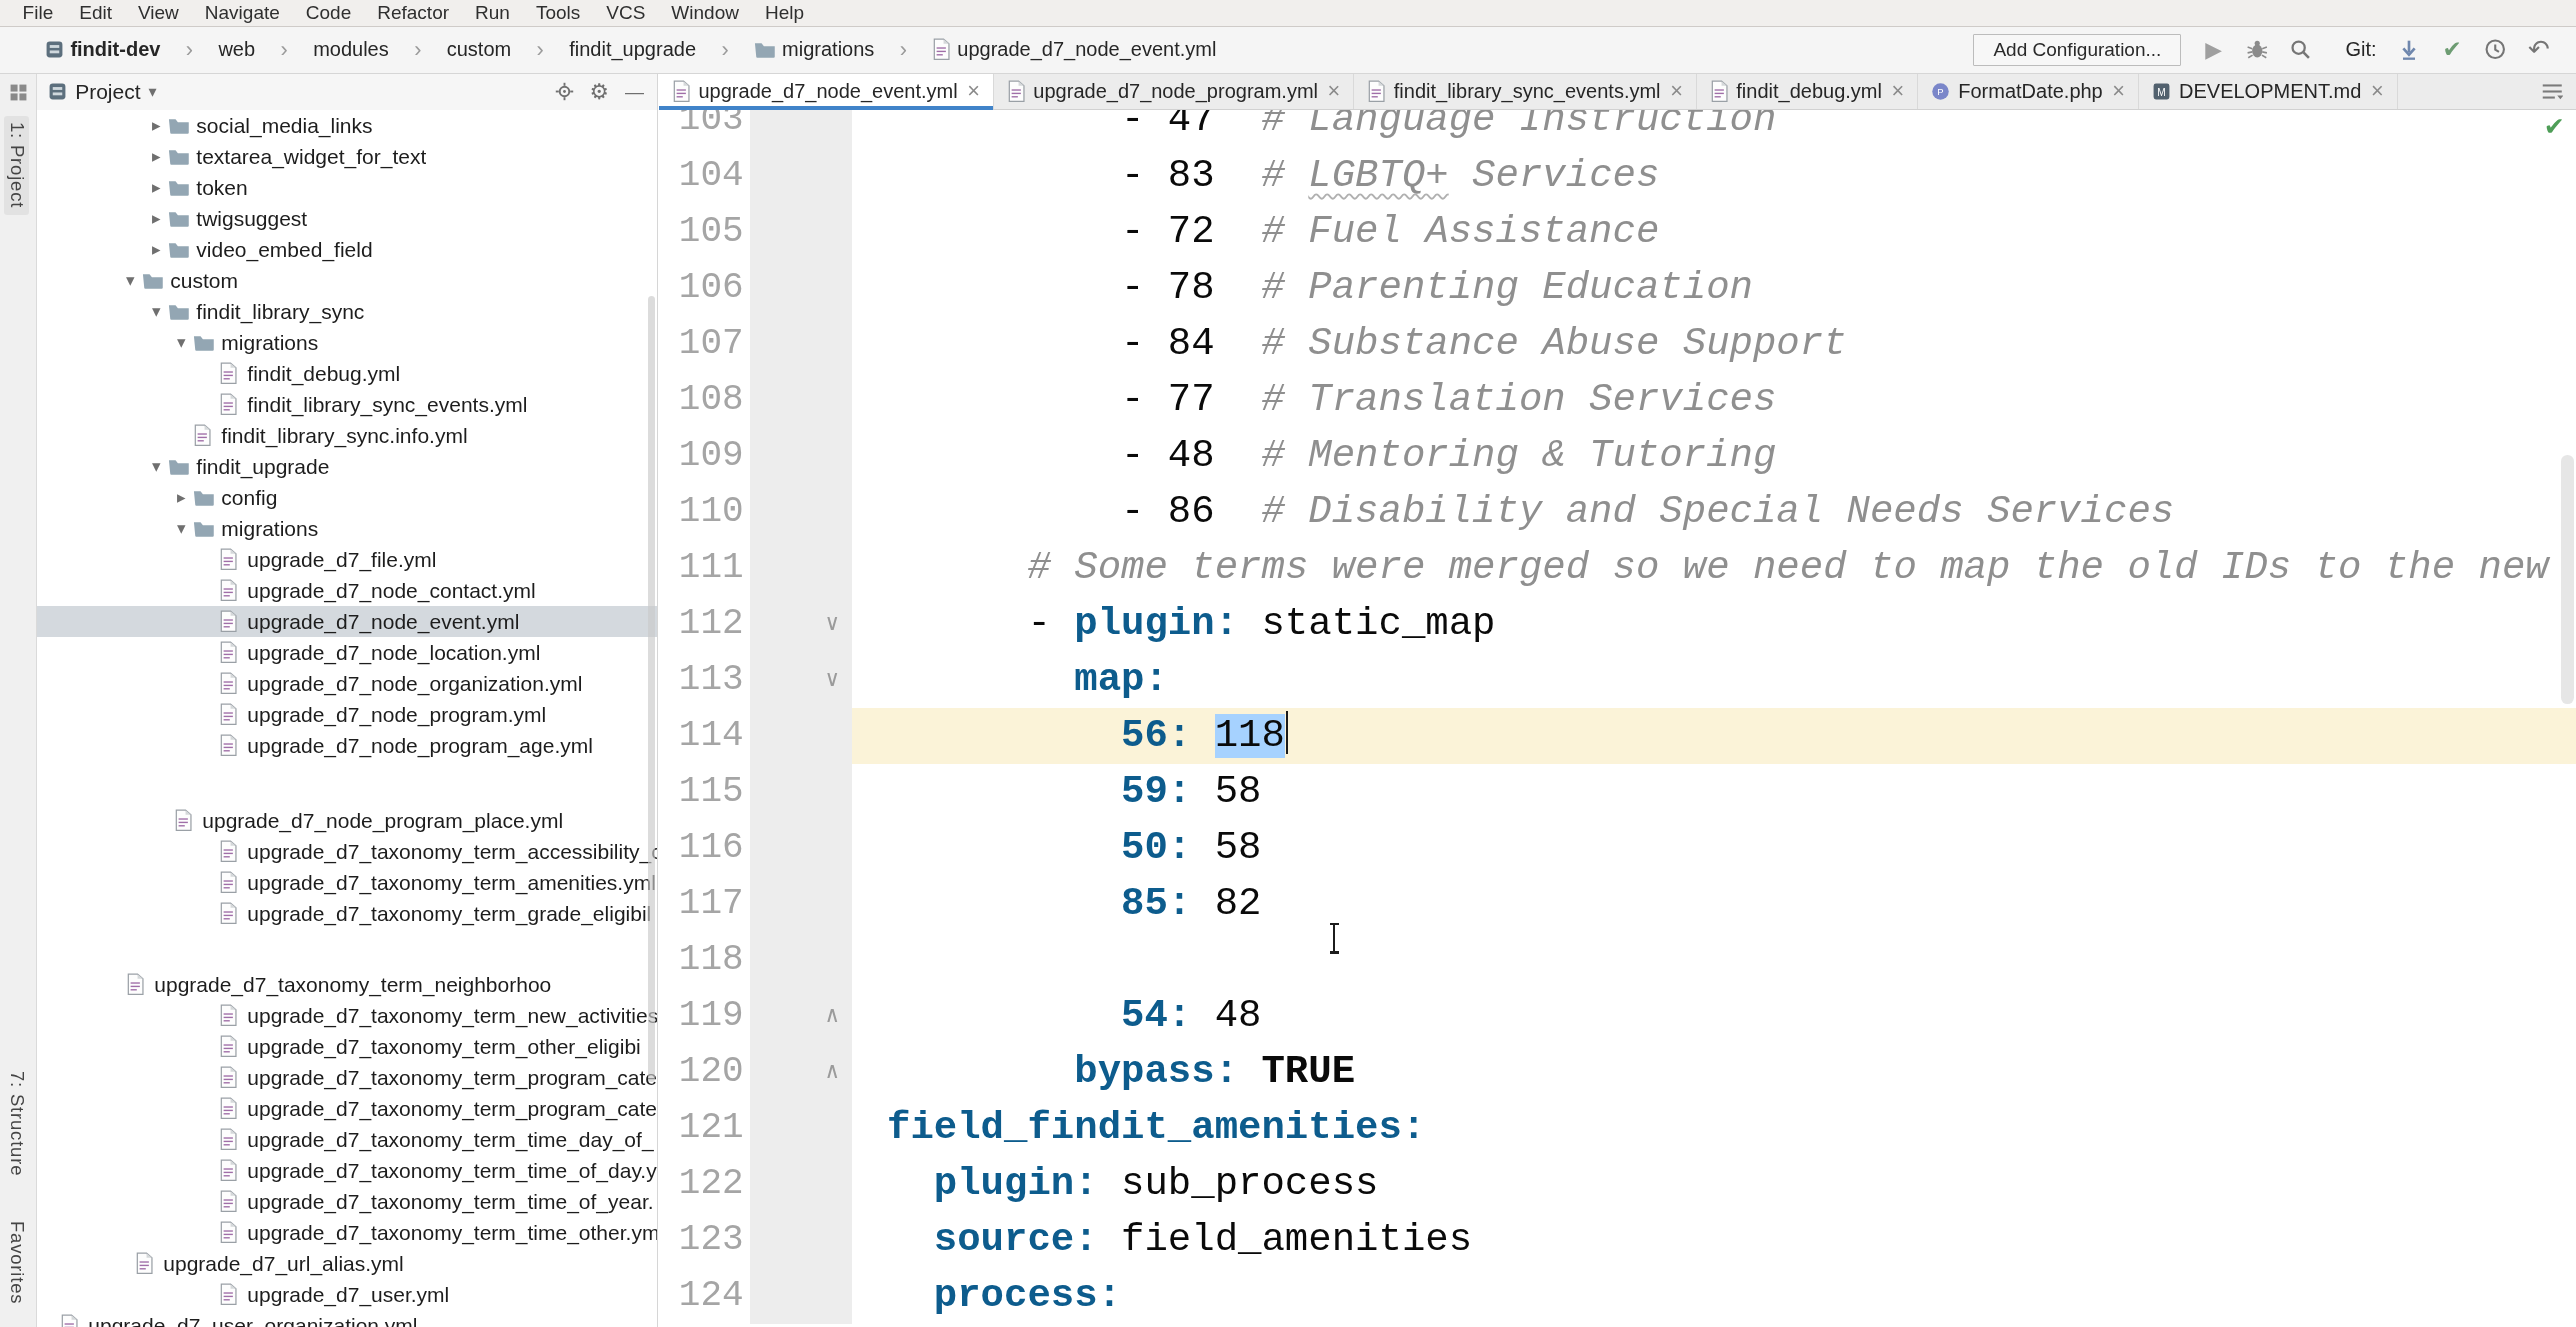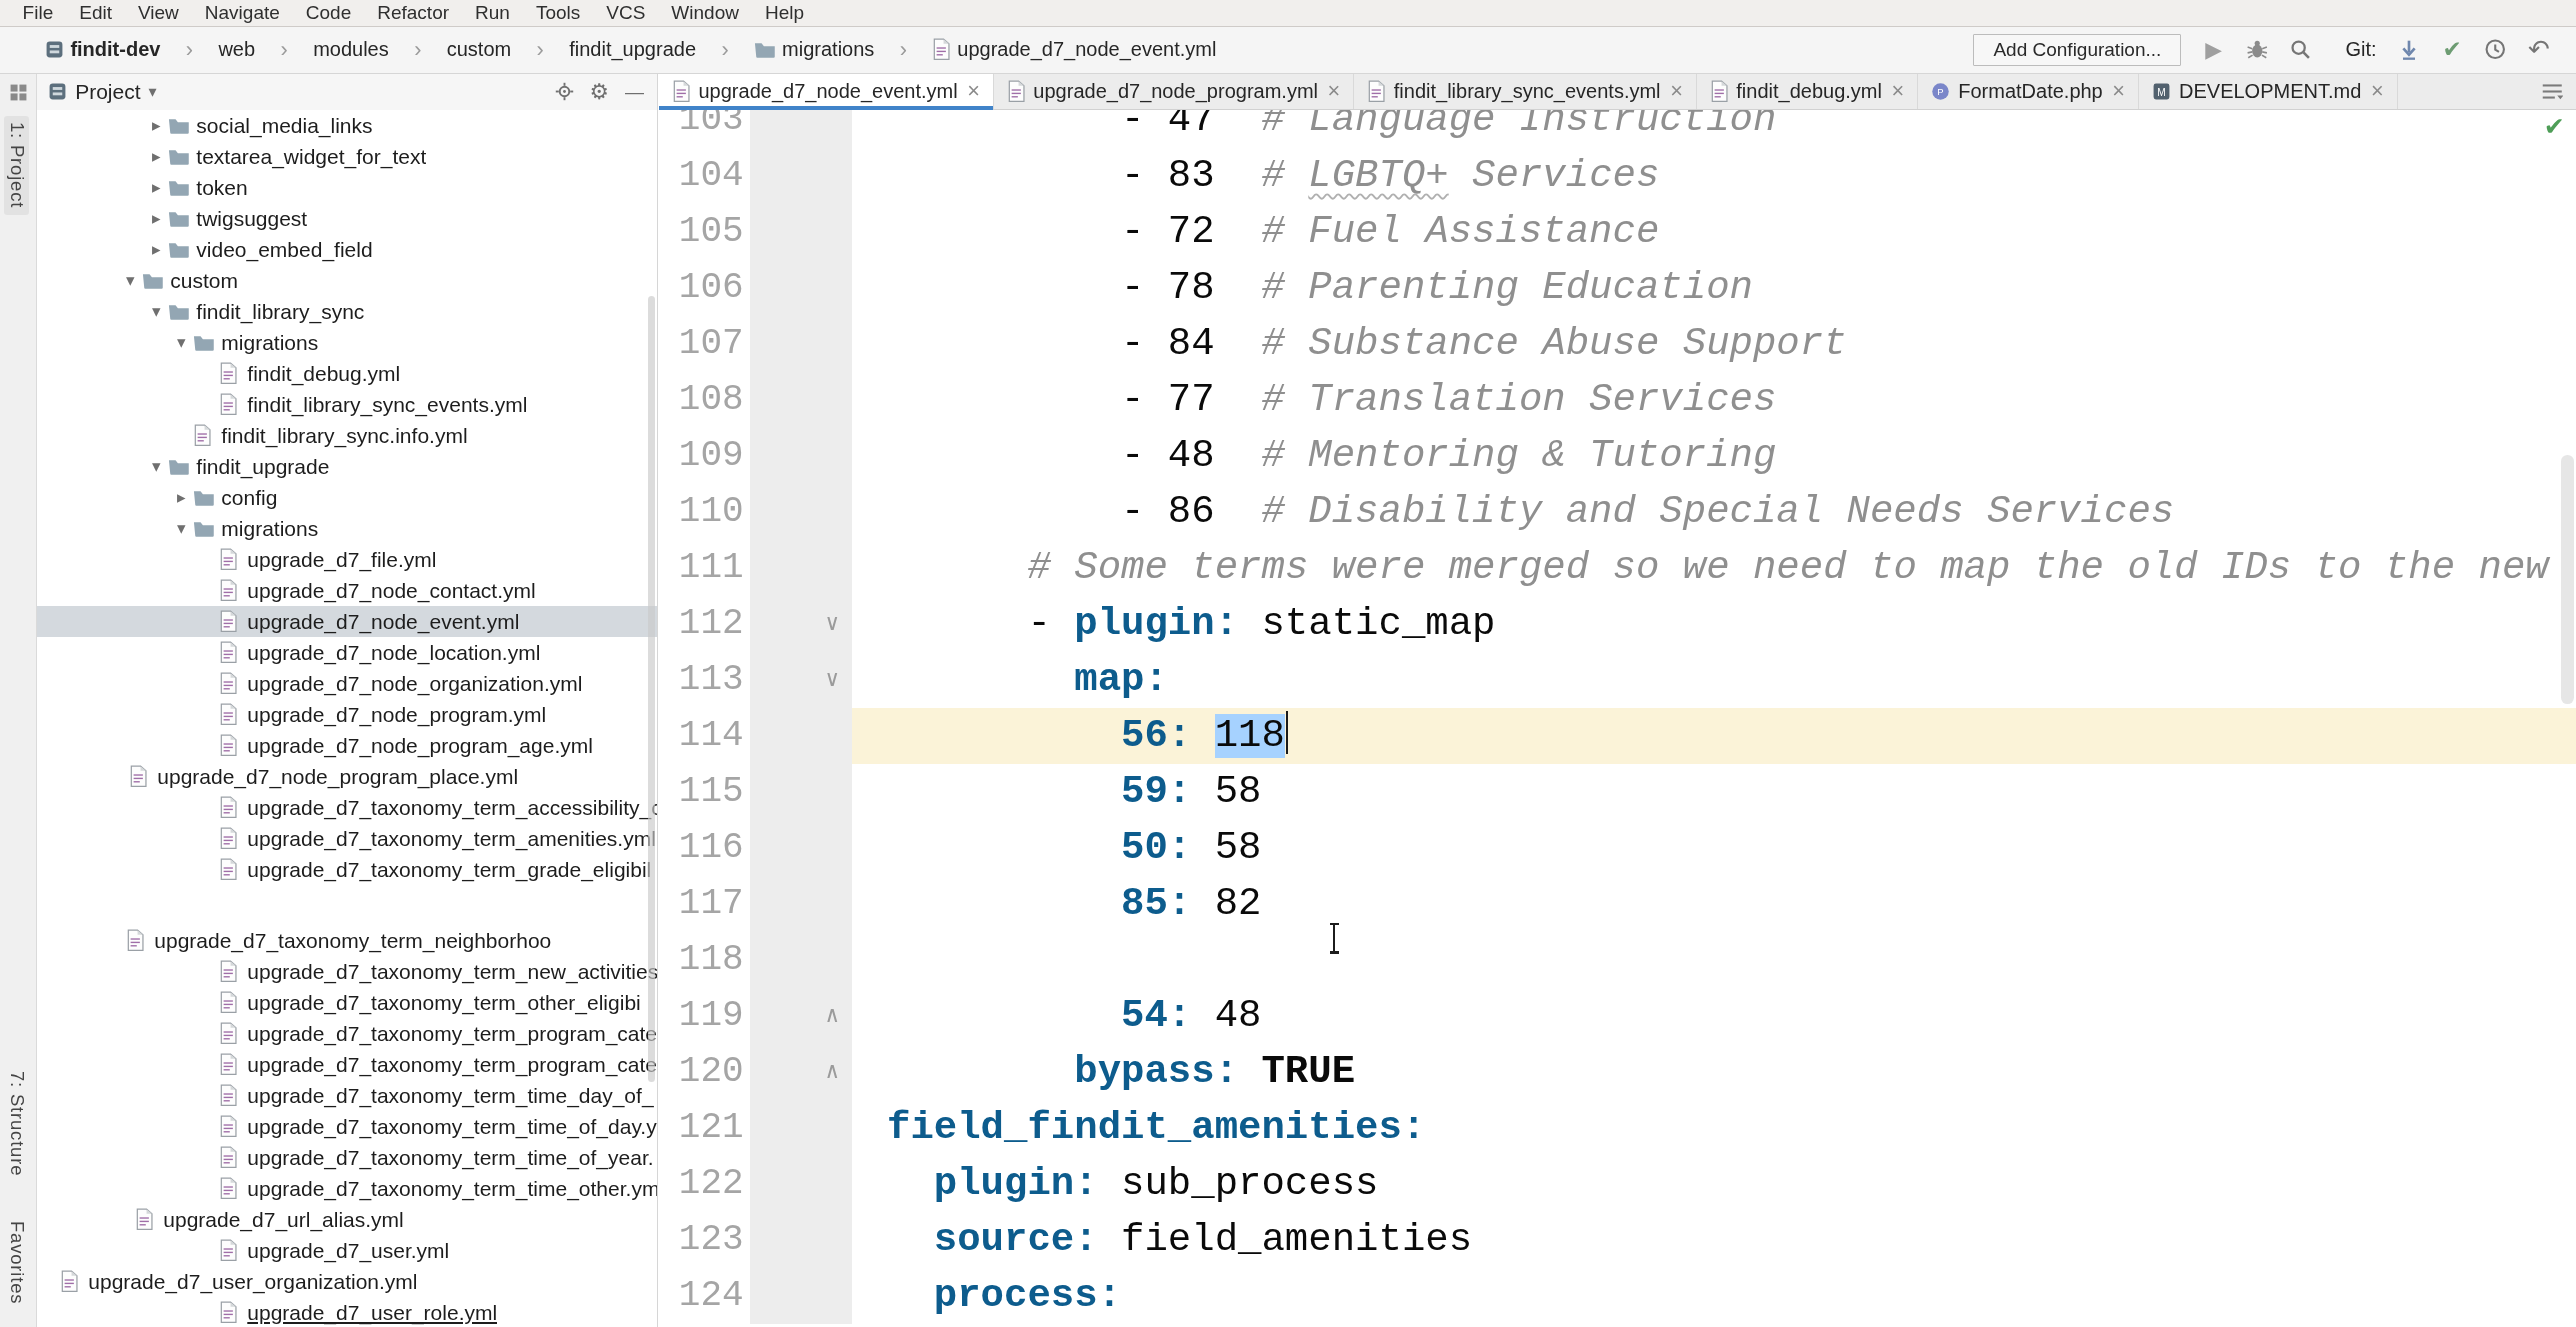--- a/index.html
+++ b/index.html
@@ -499,21 +499,21 @@
             <path d="M7.5 0.5 L11 3.5 h-3.5 z" fill="#d5d8da"></path>
             <g stroke="#a06ea8" stroke-width="0.9">
               <line x1="3" y1="6.2" x2="9" y2="6.2"></line>
               <line x1="3" y1="8.4" x2="9" y2="8.4"></line>
               <line x1="3" y1="10.6" x2="7" y2="10.6"></line>
             </g>
           </svg>
         </span>
         <span class="tw-label">upgrade_d7_node_program_age.yml</span>
       </div>
-      <div class="tree-row" style="padding-left: 69px;">
+      <div class="tree-row" style="padding-left: 114px; margin-top: 44px;">
         <span class="tw-arrow"></span>
         <span class="tw-icon">
           <svg width="18.5" height="22.5" viewBox="0 0 12 14">
             <path d="M1.5 0.5 h6 L11 3.5 v10 h-9.5 z" fill="#fdfdfd" stroke="#9aa0a6" stroke-width="0.8"></path>
             <path d="M7.5 0.5 L11 3.5 h-3.5 z" fill="#d5d8da"></path>
             <g stroke="#a06ea8" stroke-width="0.9">
               <line x1="3" y1="6.2" x2="9" y2="6.2"></line>
               <line x1="3" y1="8.4" x2="9" y2="8.4"></line>
               <line x1="3" y1="10.6" x2="7" y2="10.6"></line>
             </g>

